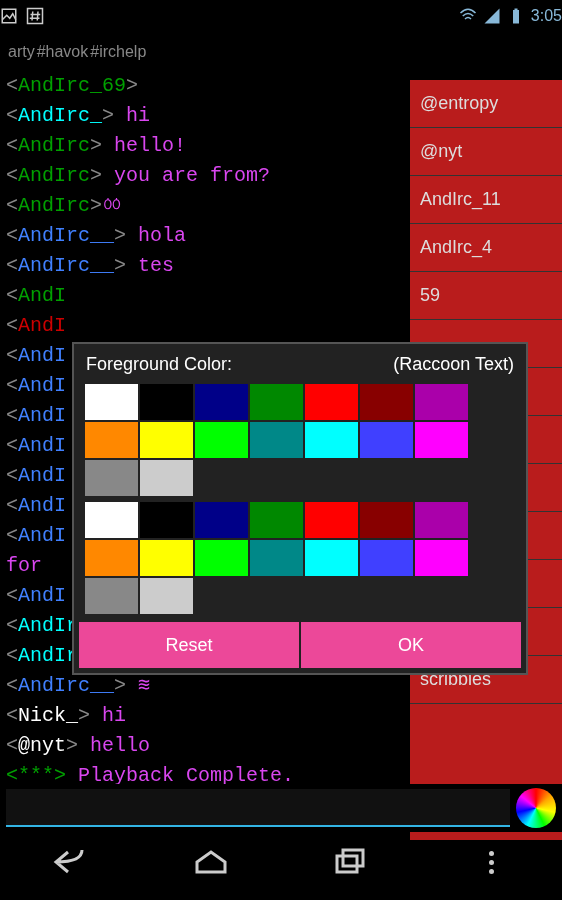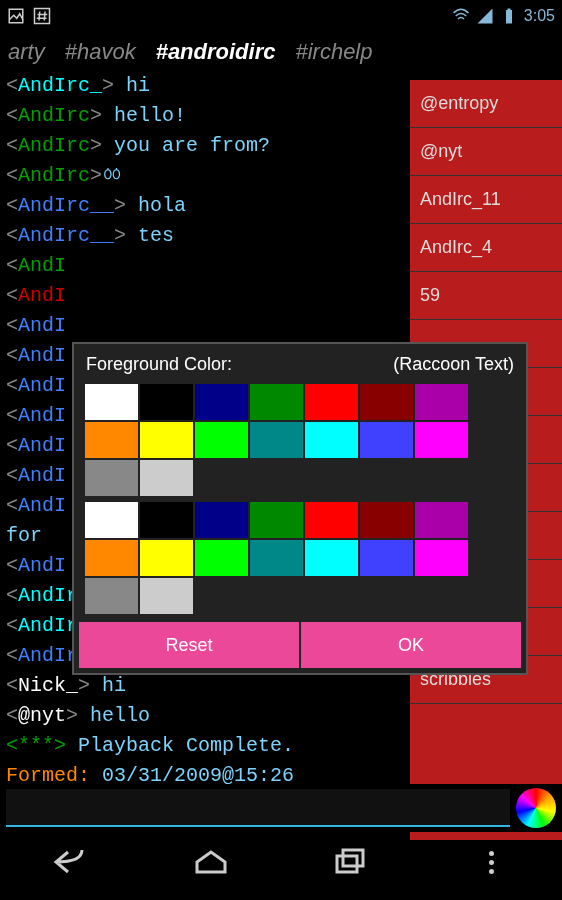--- a/index.html
+++ b/index.html
@@ -1,36 +1,36 @@
 <!DOCTYPE html>
 <html><head>
 <meta charset="utf-8">
 <style>
 * { margin: 0; padding: 0; box-sizing: border-box; }
 html, body { width: 562px; height: 900px; overflow: hidden; font-family: sans-serif; background: #000; color: #fff; }
 
-.status-bar { height: 32px; background: #000; display: flex; align-items: center; justify-content: space-between; padding: 0 7px; font-size: 16px; color: #88b8d8; }
+.status-bar { height: 32px; background: #000; display: flex; align-items: center; justify-content: space-between; padding: 0 0; font-size: 16px; color: #88b8d8; }
 .status-left { display: flex; gap: 8px; align-items: center; }
 .status-right { display: flex; gap: 6px; align-items: center; }
 .status-icon { width: 18px; height: 18px; display: inline-block; }
 
-.tabs { height: 40px; display: flex; align-items: center; gap: 20px; padding: 0 8px; font-size: 22px; color: #888; overflow: hidden; white-space: nowrap; font-style: italic; }
+.tabs { height: 40px; display: flex; align-items: center; gap: 2px; padding: 0 8px; font-size: 16px; color: #888; overflow: hidden; white-space: nowrap; }
 .tab { flex-shrink: 0; }
 .tab.active { color: #fff; font-weight: bold; }
 
 .chat-area { position: relative; height: 760px; background: #000; }
 .chat-log { position: absolute; left: 0; top: 0; width: 410px; height: 760px; padding: 0 6px; font-family: "Courier New", monospace; font-size: 20px; line-height: 1.4; overflow: hidden; }
 .chat-line { white-space: nowrap; margin-bottom: 2px; }
 .br { color: #888; }
 .nick-g { color: #00a000; }
 .nick-c { color: #00ffff; }
 .nick-b { color: #4080ff; }
 .nick-r { color: #cc0000; }
 .nick-w { color: #fff; }
-.msg { color: #7dd3fc; }
+.msg { color: #d946ef; }
 .stars { color: #00a000; }
 .sys1 { color: #ff8800; }
 .sys2 { color: #ffbb44; }
 .hl { background: #ff8800; color: #000; padding: 0 2px; }
 
 .user-list { position: absolute; right: 0; top: 8px; width: 152px; height: 760px; background: #b91c1c; }
 .user-item { height: 48px; border-bottom: 1px solid #333; display: flex; align-items: center; padding-left: 10px; font-size: 18px; color: #ddd; }
 
 .input-bar { position: absolute; left: 0; bottom: 0; width: 562px; height: 48px; background: #000; display: flex; align-items: center; padding: 0 6px; }
 .input-field { flex: 1; height: 38px; background: #111; border: none; border-bottom: 2px solid #33b5e5; color: #fff; font-size: 18px; padding: 0 6px; }
@@ -74,26 +74,26 @@
           <rect x="8" y="4" width="8" height="18" fill="#88b8d8"></rect>
           <rect x="10" y="2" width="4" height="2" fill="#88b8d8"></rect>
         </svg></span>
     <span>3:05</span>
   </div>
 </div>
 
 <div class="tabs" id="tabs">
     <span class="tab">arty</span>
     <span class="tab">#havok</span>
-    <span class="tab active">#androidirc</span>
     <span class="tab">#irchelp</span>
   </div>
 
 <div class="chat-area">
   <div class="chat-log" id="chatlog">
+      <div class="chat-line"><span class="br">&lt;</span><span class="nick-g">AndIrc_69</span><span class="br">&gt;</span><span class="msg"></span></div>
       <div class="chat-line"><span class="br">&lt;</span><span class="nick-c">AndIrc_</span><span class="br">&gt;</span><span class="msg"> hi</span></div>
       <div class="chat-line"><span class="br">&lt;</span><span class="nick-g">AndIrc</span><span class="br">&gt;</span><span class="msg"> hello!</span></div>
       <div class="chat-line"><span class="br">&lt;</span><span class="nick-g">AndIrc</span><span class="br">&gt;</span><span class="msg"> you are from?</span></div>
       <div class="chat-line"><span class="br">&lt;</span><span class="nick-g">AndIrc</span><span class="br">&gt;</span><span class="msg">ㆀ</span></div>
       <div class="chat-line"><span class="br">&lt;</span><span class="nick-b">AndIrc__</span><span class="br">&gt;</span><span class="msg"> hola</span></div>
       <div class="chat-line"><span class="br">&lt;</span><span class="nick-b">AndIrc__</span><span class="br">&gt;</span><span class="msg"> tes</span></div>
       <div class="chat-line"><span class="br">&lt;</span><span class="nick-g">AndI</span><span class="br"></span><span class="msg"></span></div>
       <div class="chat-line"><span class="br">&lt;</span><span class="nick-r">AndI</span><span class="br"></span><span class="msg"></span></div>
       <div class="chat-line"><span class="br">&lt;</span><span class="nick-b">AndI</span><span class="br"></span><span class="msg"></span></div>
       <div class="chat-line"><span class="br">&lt;</span><span class="nick-b">AndI</span><span class="br"></span><span class="msg"></span></div>

